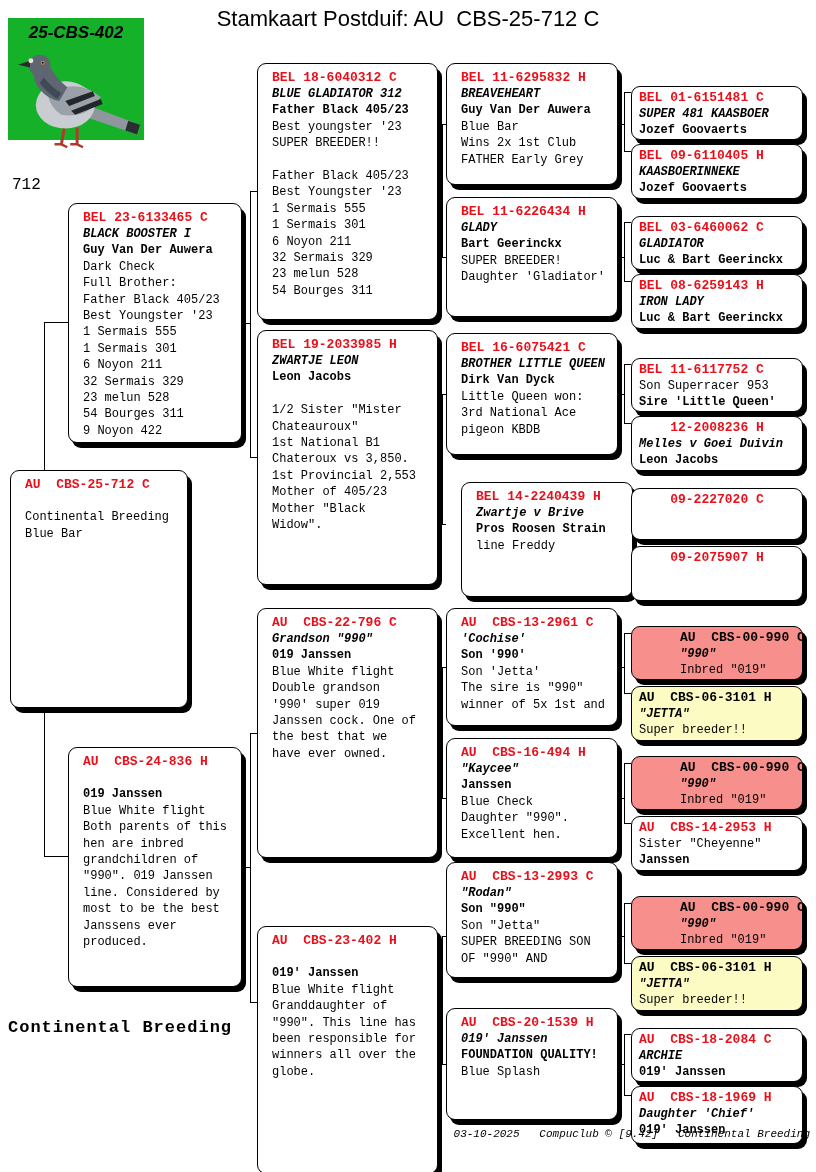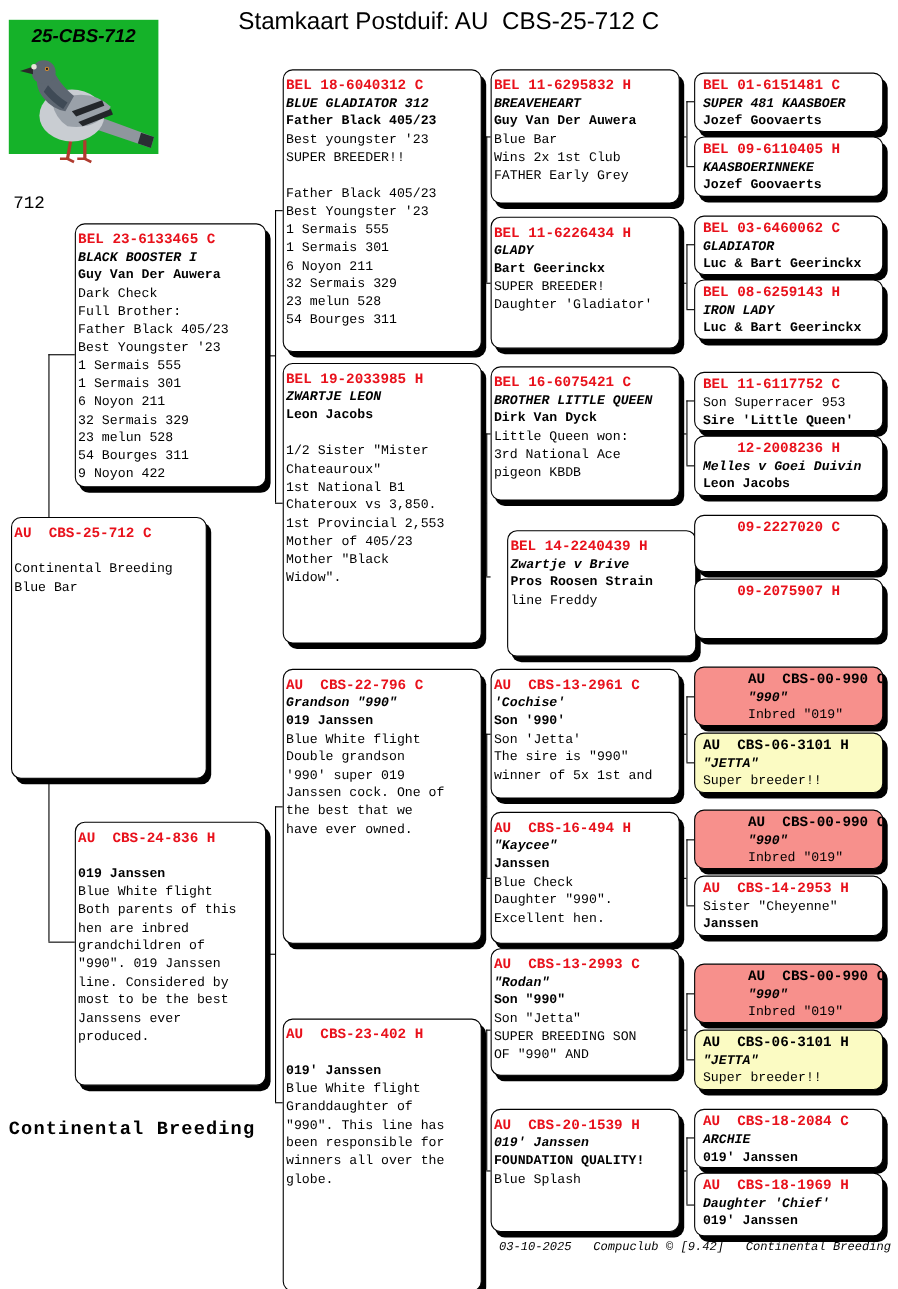--- a/index.html
+++ b/index.html
@@ -24,23 +24,23 @@
   .photo .green{position:absolute;left:0;top:0;width:136px;height:122px;background:var(--green);}
   .ring-label{
     position:absolute;left:0;top:5px;width:136px;text-align:center;
     font-family:"Liberation Sans",sans-serif;font-weight:bold;font-style:italic;
     font-size:17px;color:#000;
   }
   .photo-caption{position:absolute;left:12px;top:176px;font-size:16px;}
   
   .pbox{
     position:absolute;background:#fff;border:1px solid #000;border-radius:9px;
-    box-shadow:4px 5px 0 #000;padding:5px 2px;box-sizing:border-box;overflow:hidden;
-  }
-  .pbox.small{padding:3px 7px;}
+    box-shadow:4px 5px 0 #000;padding:5px 14px;box-sizing:border-box;overflow:hidden;
+  }
+  .pbox.small{padding:3px 7px;margin-top:20px;}
   .pbox.bg-pink{background:var(--pink);padding-left:48px;}
   .pbox.bg-yellow{background:var(--yellow);}
   .hdr{font-weight:bold;font-size:13px;line-height:17px;white-space:pre;}
   .pbox.small .hdr{line-height:16px;}
   .hdr-red{color:var(--red);}
   .hdr-black{color:#000;}
   .hdr-center{text-align:center;}
   .row{font-size:12px;line-height:16.4px;min-height:16.4px;white-space:pre;}
   .pbox.small .row{line-height:16px;min-height:16px;}
   .row.bi{font-weight:bold;font-style:italic;}
@@ -56,21 +56,21 @@
     font-size:11px;white-space:pre;
   }
 </style>
 </head>
 <body>
 
 <div class="title">Stamkaart Postduif: AU  CBS-25-712 C</div>
 
 <div class="photo">
   <div class="green"></div>
-  <div class="ring-label">25-CBS-712</div>
+  <div class="ring-label">25-CBS-402</div>
   <svg viewBox="0 0 150 120" style="position:absolute;left:2px;top:26px;width:148px;height:118px;">
     <polygon points="78,62 132,82 129,92 76,74" fill="#8f969e"></polygon>
     <polygon points="120,78 132,82 129,92 117,88" fill="#2a2e33"></polygon>
     <line x1="55" y1="85" x2="52" y2="102" stroke="#b03a2e" stroke-width="3"></line>
     <line x1="68" y1="85" x2="68" y2="102" stroke="#b03a2e" stroke-width="3"></line>
     <polyline points="45,102 52,102 58,105" stroke="#b03a2e" stroke-width="2.5" fill="none"></polyline>
     <polyline points="61,102 68,102 74,105" stroke="#b03a2e" stroke-width="2.5" fill="none"></polyline>
     <ellipse cx="56" cy="62" rx="30" ry="24" fill="#c9cdd2"></ellipse>
     <path d="M38,50 Q70,34 92,54 Q80,76 52,72 Q40,64 38,50 Z" fill="#9aa1a9"></path>
     <path d="M62,68 L92,56 L94,61 L66,72 Z" fill="#23262a"></path>

